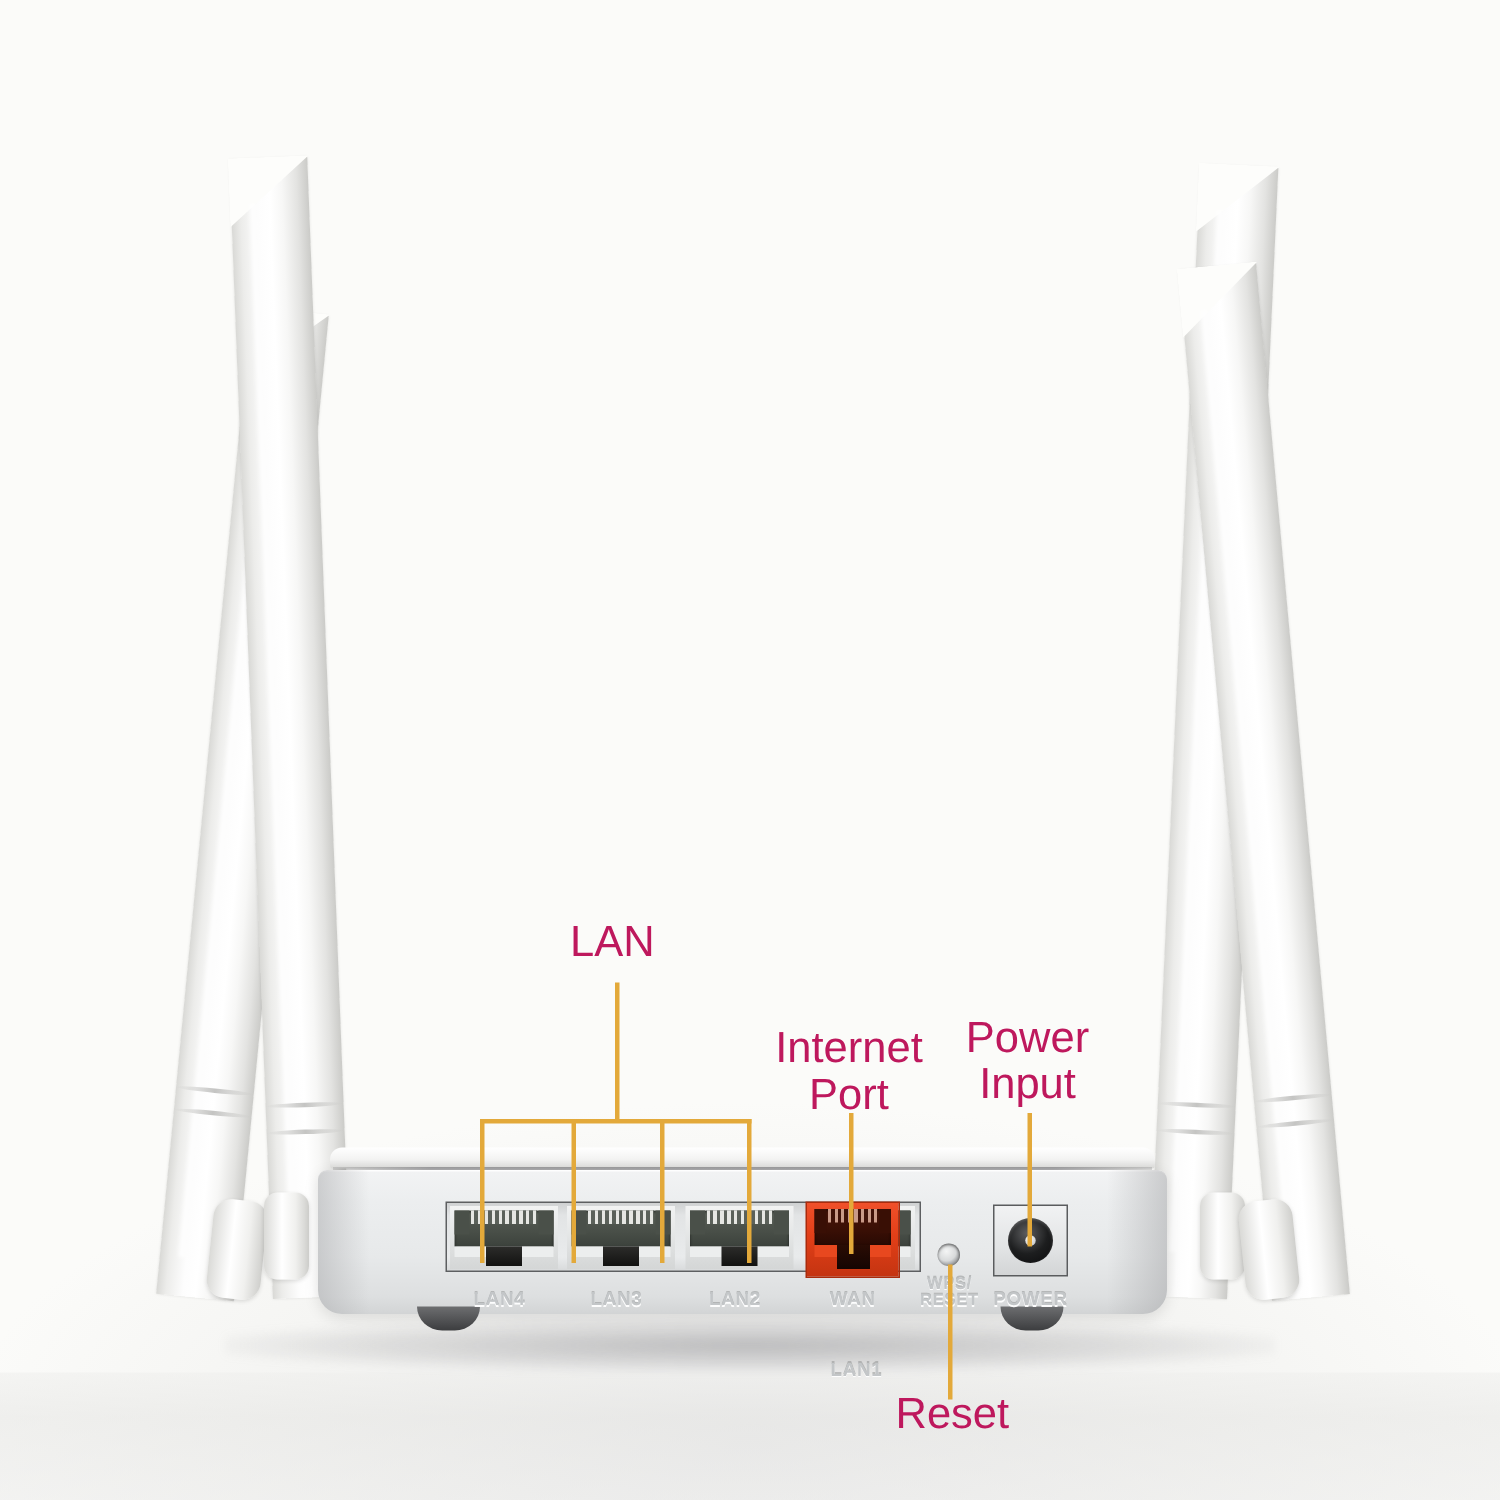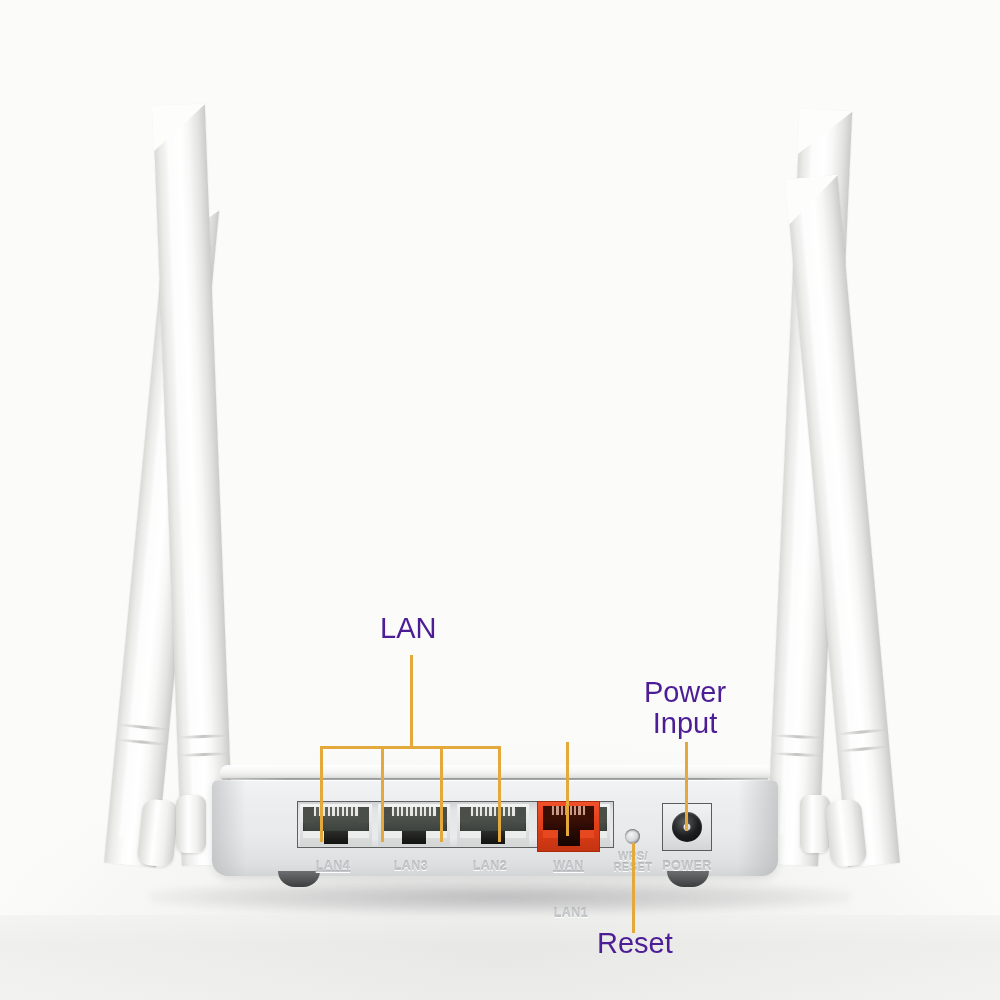--- a/index.html
+++ b/index.html
@@ -187,21 +187,21 @@
     font-family:"Liberation Sans", sans-serif;
   }
   .silk.two{line-height:11px;font-size:11px;}
 
   
   .lead{position:absolute;background:#e3a93a;}
   .vline{width:3px;}
   .hline{height:3px;}
   .callout{
     position:absolute;
-    color:#4c1d95;
+    color:#be185d;
     font-size:29px;line-height:31px;
     font-family:"Liberation Sans", sans-serif;
     white-space:pre-line;
   }
   .callout.c2{text-align:center;}
 </style>
 </head>
 <body>
 
 <div id="stage">
@@ -305,25 +305,25 @@
     <div class="tab"></div>
   </div>
 
   <div class="resetHole"></div>
 
   <div class="powerJack">
     <div class="barrel"></div>
     <div class="pin"></div>
   </div>
 
-  <div class="silk" style="left:297px;top:859px;width:72px;text-decoration:underline;">LAN4</div>
+  <div class="silk" style="left:297px;top:859px;width:72px;">LAN4</div>
   <div class="silk" style="left:375px;top:859px;width:72px;">LAN3</div>
   <div class="silk" style="left:454px;top:859px;width:72px;">LAN2</div>
   <div class="silk" style="left:535px;top:906px;width:72px;">LAN1</div>
-  <div class="silk" style="left:536px;top:859px;width:65px;text-decoration:underline;">WAN</div>
+  <div class="silk" style="left:536px;top:859px;width:65px;">WAN</div>
   <div class="silk two" style="left:601px;top:851px;width:64px;">
     <span>WPS/</span><br>
     <span>RESET</span>
   </div>
   <div class="silk" style="left:655px;top:859px;width:64px;">POWER</div>
 
   <div class="lead hline" style="left:320px;top:746px;width:181px;"></div>
   <div class="lead vline" style="left:410px;top:655px;height:92px;"></div>
   <div class="lead vline" style="left:320px;top:746px;height:96px;"></div>
   <div class="lead vline" style="left:381px;top:746px;height:96px;"></div>
@@ -331,19 +331,21 @@
   <div class="lead vline" style="left:498px;top:746px;height:96px;"></div>
 
   <div class="lead vline" style="left:566px;top:742px;height:94px;"></div>
 
   <div class="lead vline" style="left:685px;top:742px;height:89px;"></div>
 
   <div class="lead vline" style="left:632px;top:843px;height:90px;"></div>
 
   <div class="callout" style="left:380px;top:613px;">LAN</div>
 
+  <div class="callout c2" style="left:511px;top:684px;width:110px;">Internet
+Port</div>
 
   <div class="callout c2" style="left:630px;top:677px;width:110px;">Power
 Input</div>
 
   <div class="callout" style="left:597px;top:928px;">Reset</div>
 
 </div>
 
 </body></html>

